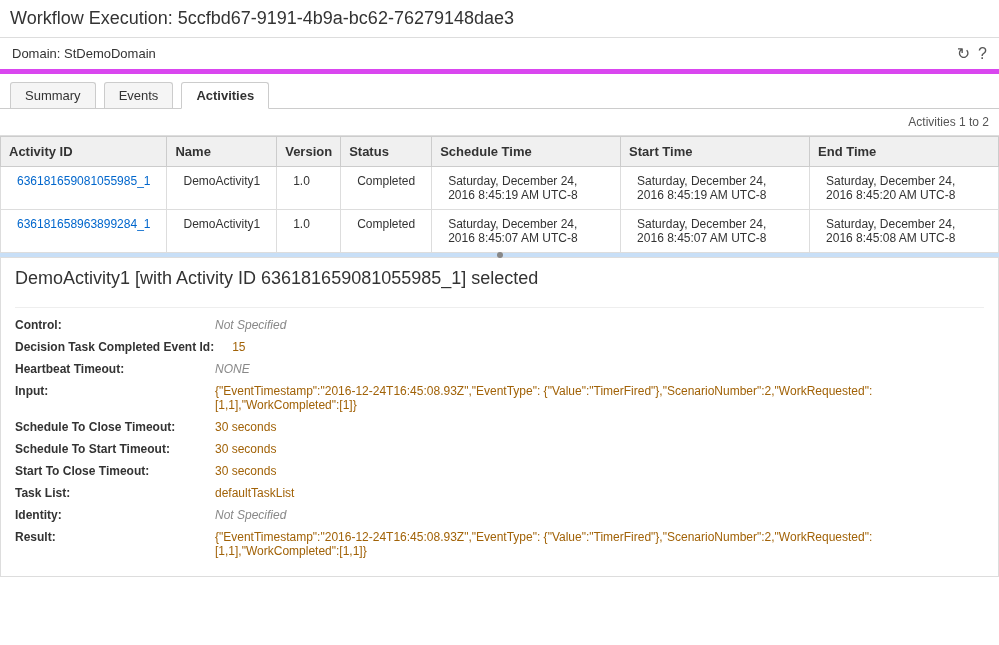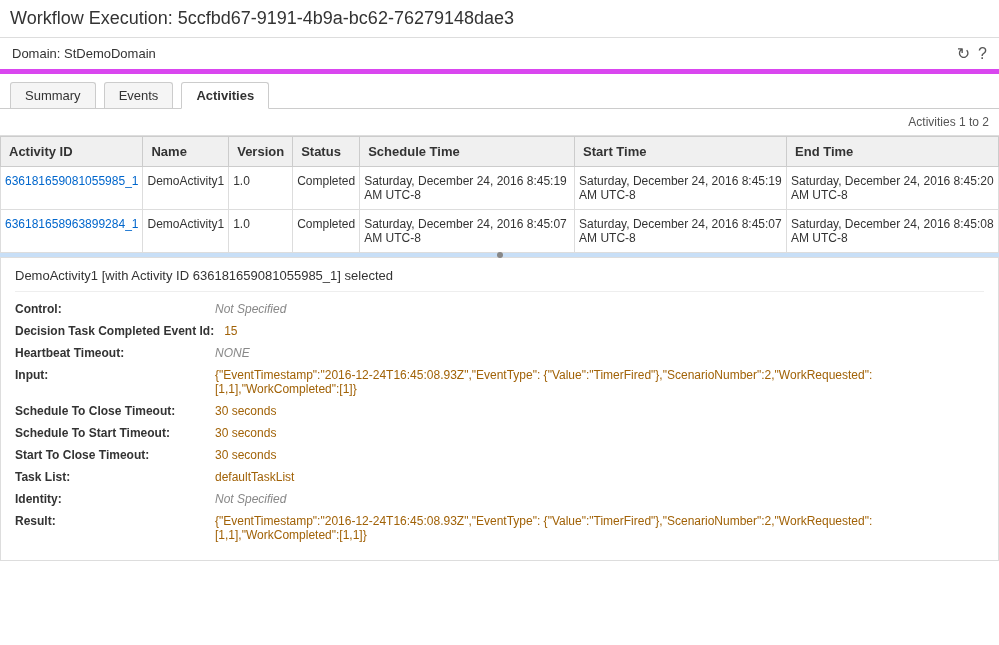--- a/index.html
+++ b/index.html
@@ -14,27 +14,27 @@
     .icon-btn { cursor: pointer; font-size: 16px; color: #555; background: none; border: none; }
 
     .tabs { display: flex; padding: 8px 10px 0; border-bottom: 1px solid #ccc; gap: 8px; }
     .tab { padding: 5px 14px; border: 1px solid #ccc; border-bottom: none; background: #f5f5f5; cursor: pointer; font-size: 13px; border-radius: 3px 3px 0 0; }
     .tab.active { background: #fff; border-bottom: 1px solid #fff; margin-bottom: -1px; font-weight: bold; }
 
     .activities-count { text-align: right; padding: 6px 10px; font-size: 12px; color: #555; border-bottom: 1px solid #ddd; }
 
     table { width: 100%; border-collapse: collapse; border-bottom: 1px solid #ddd; }
     th { background: #f0f0f0; border: 1px solid #ccc; padding: 7px 8px; text-align: left; font-size: 13px; font-weight: bold; }
-    td { border: 1px solid #ddd; padding: 7px 4px; font-size: 12px; vertical-align: top; margin-left: 16px; }
+    td { border: 1px solid #ddd; padding: 7px 16px; font-size: 12px; vertical-align: top; margin-left: 16px; }
     .link { color: #0066cc; cursor: pointer; text-decoration: none; }
 
     .detail-panel { padding: 10px 14px; border: 1px solid #ddd; margin: 0; }
-    .detail-header { font-size: 13px; color: #333; margin-bottom: 10px; padding-bottom: 8px; border-bottom: 1px solid #eee; }
+    .detail-header { font-size: 18px; color: #333; margin-bottom: 10px; padding-bottom: 18px; border-bottom: 1px solid #eee; }
     .detail-row { display: flex; margin-bottom: 8px; align-items: flex-start; }
-    .detail-label { font-weight: bold; font-size: 12px; min-width: 200px; padding-right: 10px; }
+    .detail-label { font-weight: bold; font-size: 12px; min-width: 200px; padding-right: 18px; }
     .detail-value { font-size: 12px; color: #a16207; }
     .detail-value.italic { color: #888; font-style: italic; }
     .detail-value.blue { color: #0066cc; }
 
     .separator-bar { background: #c8dff7; height: 4px; cursor: ns-resize; display: flex; align-items: center; justify-content: center; }
     .separator-dot { width: 6px; height: 6px; background: #888; border-radius: 50%; }
   </style>
 </head>
 <body>
 

